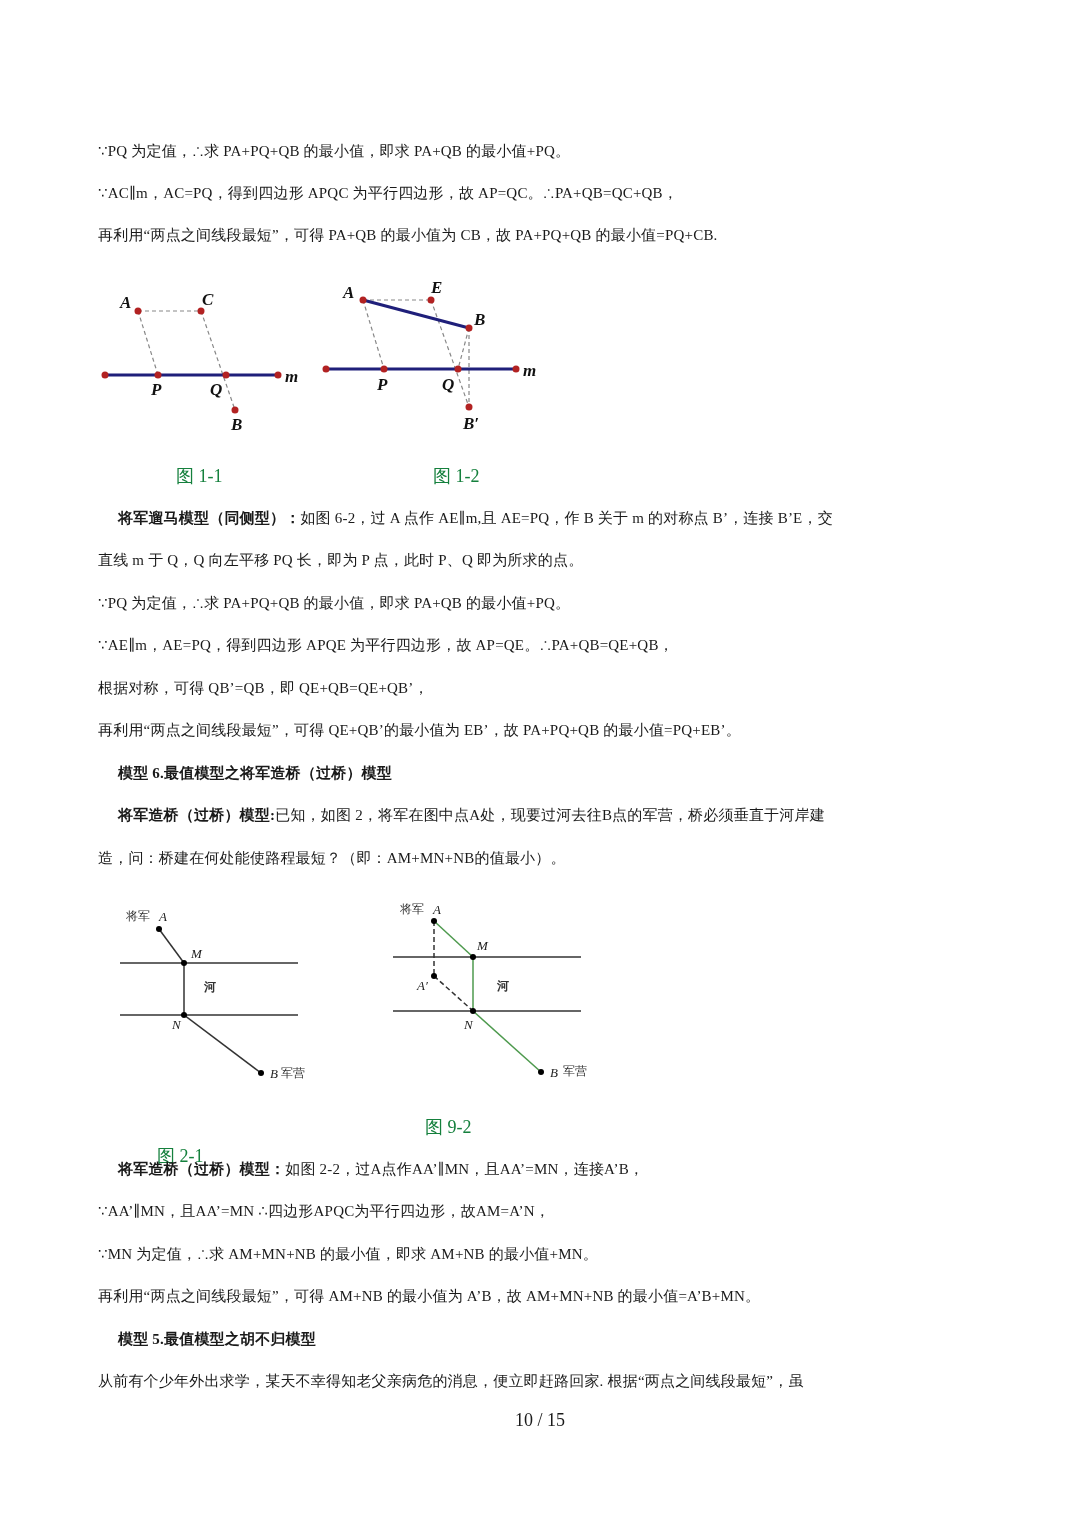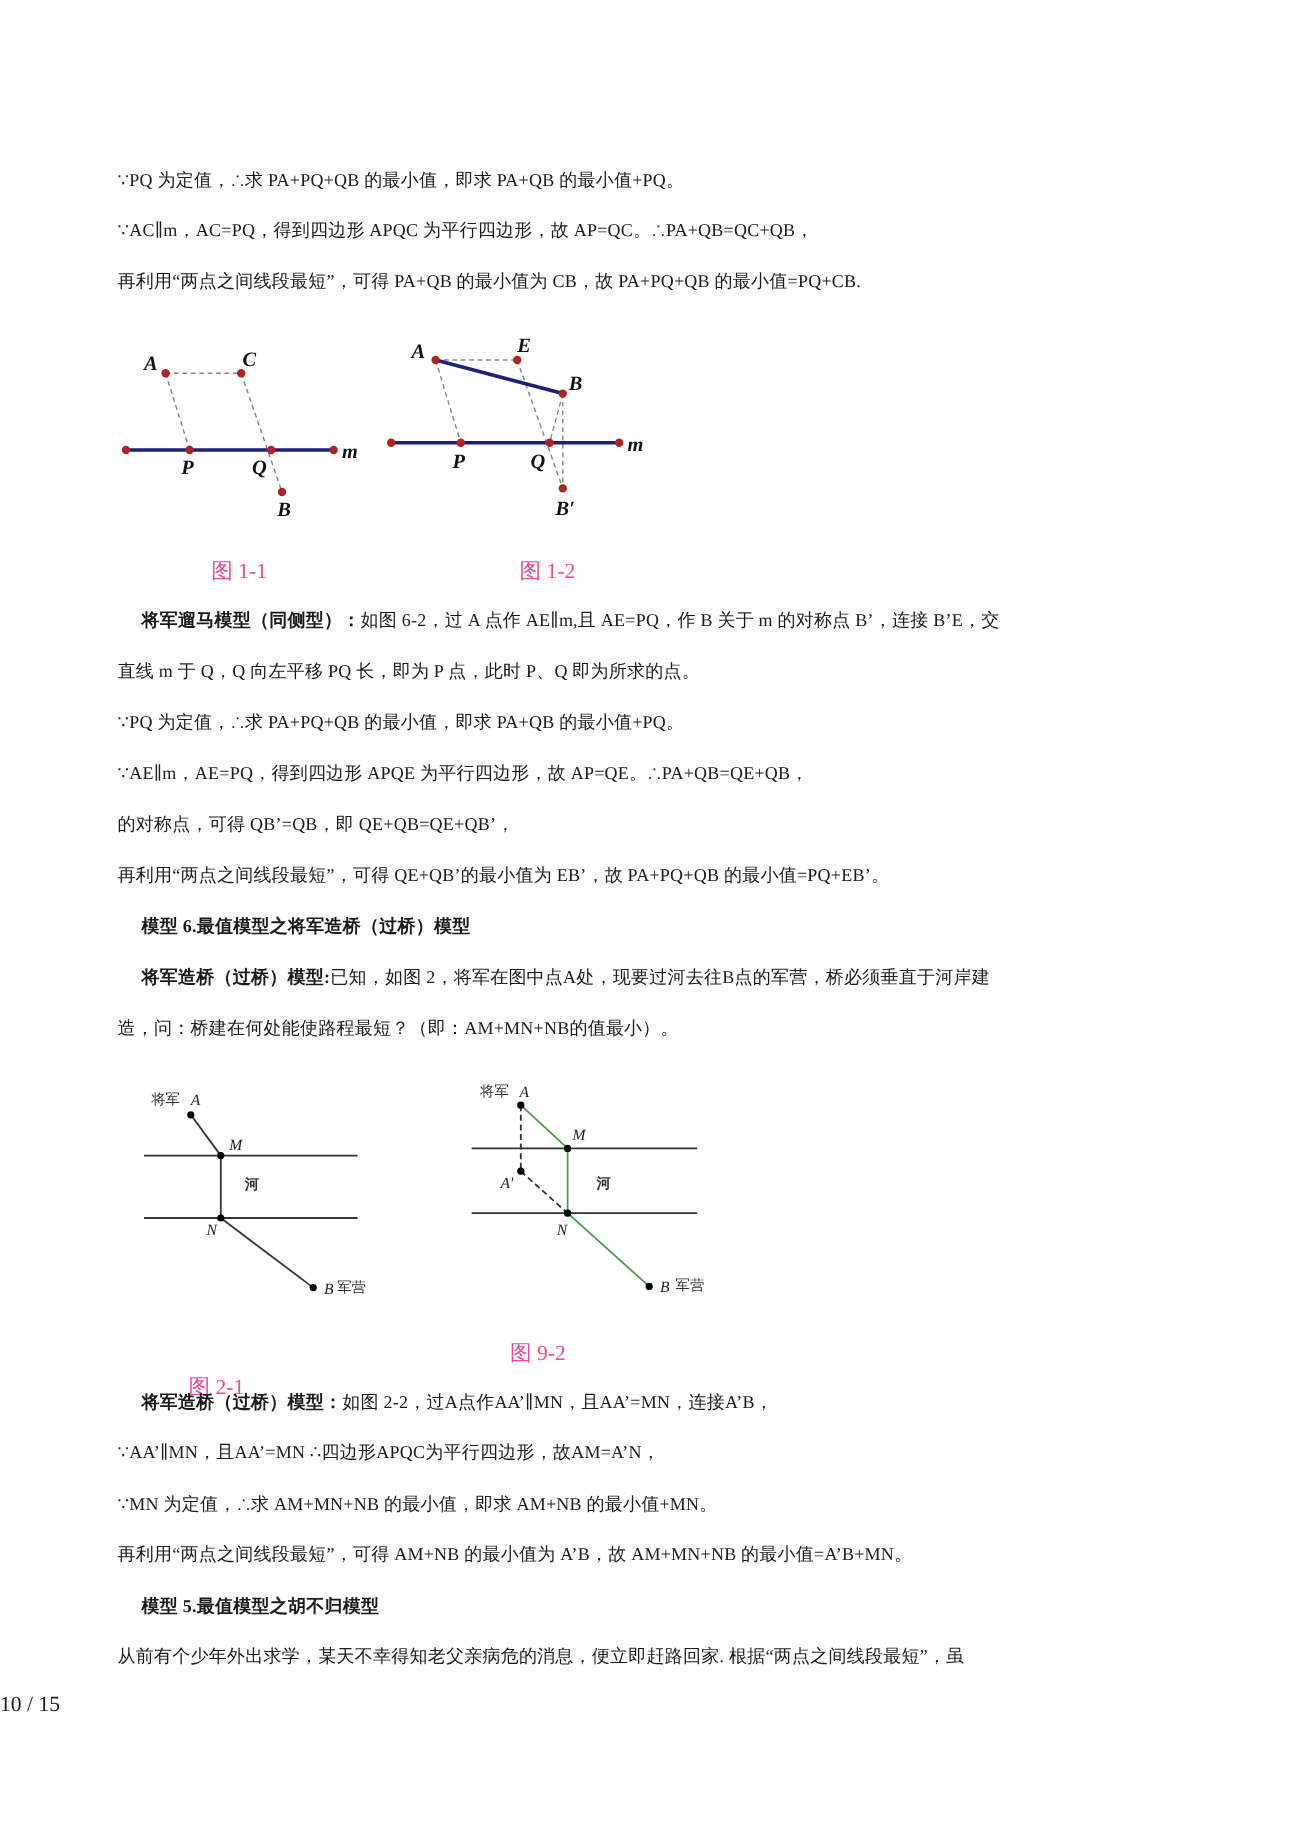--- a/index.html
+++ b/index.html
@@ -1,22 +1,22 @@
 <!DOCTYPE html>
 <html><head>
 <meta charset="utf-8">
 <style>
   html, body { margin: 0; padding: 0; background: #ffffff; }
   body { width: 1080px; height: 1527px; position: relative; overflow: hidden;
          font-family: "Liberation Serif", "DejaVu Serif", serif; color: #1a1a1a; }
   .line { position: absolute; left: 98px; font-size: 15px; line-height: 24px; white-space: nowrap; letter-spacing: 0.2px; }
   .bold { font-weight: bold; margin-left: 20px; }
-  .caption { position: absolute; font-size: 18px; color: #ec4899; }
+  .caption { position: absolute; font-size: 18px; color: #15803d; }
   .fig { position: absolute; left: 0; top: 0; }
-  .page-num { position: absolute; left: 0; width: 1080px; top: 1410px; font-size: 18px; }
+  .page-num { position: absolute; left: 0; width: 1080px; text-align: center; top: 1410px; font-size: 18px; }
   .lbl { font-family: "Liberation Serif", serif; font-style: italic; font-weight: bold; font-size: 17px; fill: #111; }
   .lbl2 { font-family: "Liberation Serif", serif; font-style: italic; font-size: 13px; fill: #222; }
   .cn { font-family: "DejaVu Sans", sans-serif; font-size: 12px; fill: #333; }
 </style>
 </head>
 <body>
 
 <div class="line" style="top:139px">∵PQ 为定值，∴求 PA+PQ+QB 的最小值，即求 PA+QB 的最小值+PQ。</div>
 <div class="line" style="top:181px">∵AC∥m，AC=PQ，得到四边形 APQC 为平行四边形，故 AP=QC。∴PA+QB=QC+QB，</div>
 <div class="line" style="top:223px">再利用“两点之间线段最短”，可得 PA+QB 的最小值为 CB，故 PA+PQ+QB 的最小值=PQ+CB.</div>
@@ -111,21 +111,21 @@
   </g>
 </svg>
 
 <div class="caption" style="left:176px; top:464px">图 1-1</div>
 <div class="caption" style="left:433px; top:464px">图 1-2</div>
 
 <div class="line" style="top:506px"><span class="bold">将军遛马模型（同侧型）：</span><span>如图 6-2，过 A 点作 AE∥m,且 AE=PQ，作 B 关于 m 的对称点 B’，连接 B’E，交</span></div>
 <div class="line" style="top:548px">直线 m 于 Q，Q 向左平移 PQ 长，即为 P 点，此时 P、Q 即为所求的点。</div>
 <div class="line" style="top:591px">∵PQ 为定值，∴求 PA+PQ+QB 的最小值，即求 PA+QB 的最小值+PQ。</div>
 <div class="line" style="top:633px">∵AE∥m，AE=PQ，得到四边形 APQE 为平行四边形，故 AP=QE。∴PA+QB=QE+QB，</div>
-<div class="line" style="top:676px">的对称点，可得 QB’=QB，即 QE+QB=QE+QB’，</div>
+<div class="line" style="top:676px">根据对称，可得 QB’=QB，即 QE+QB=QE+QB’，</div>
 <div class="line" style="top:718px">再利用“两点之间线段最短”，可得 QE+QB’的最小值为 EB’，故 PA+PQ+QB 的最小值=PQ+EB’。</div>
 <div class="line bold" style="top:761px">模型 6.最值模型之将军造桥（过桥）模型</div>
 <div class="line" style="top:803px"><span class="bold">将军造桥（过桥）模型:</span><span>已知，如图 2，将军在图中点A处，现要过河去往B点的军营，桥必须垂直于河岸建</span></div>
 <div class="line" style="top:846px">造，问：桥建在何处能使路程最短？（即：AM+MN+NB的值最小）。</div>
 
 <div class="caption" style="left:157px; top:1144px">图 2-1</div>
 <div class="caption" style="left:425px; top:1115px">图 9-2</div>
 
 <div class="line" style="top:1157px"><span class="bold">将军造桥（过桥）模型：</span><span>如图 2-2，过A点作AA’∥MN，且AA’=MN，连接A’B，</span></div>
 <div class="line" style="top:1199px">∵AA’∥MN，且AA’=MN ∴四边形APQC为平行四边形，故AM=A’N，</div>

